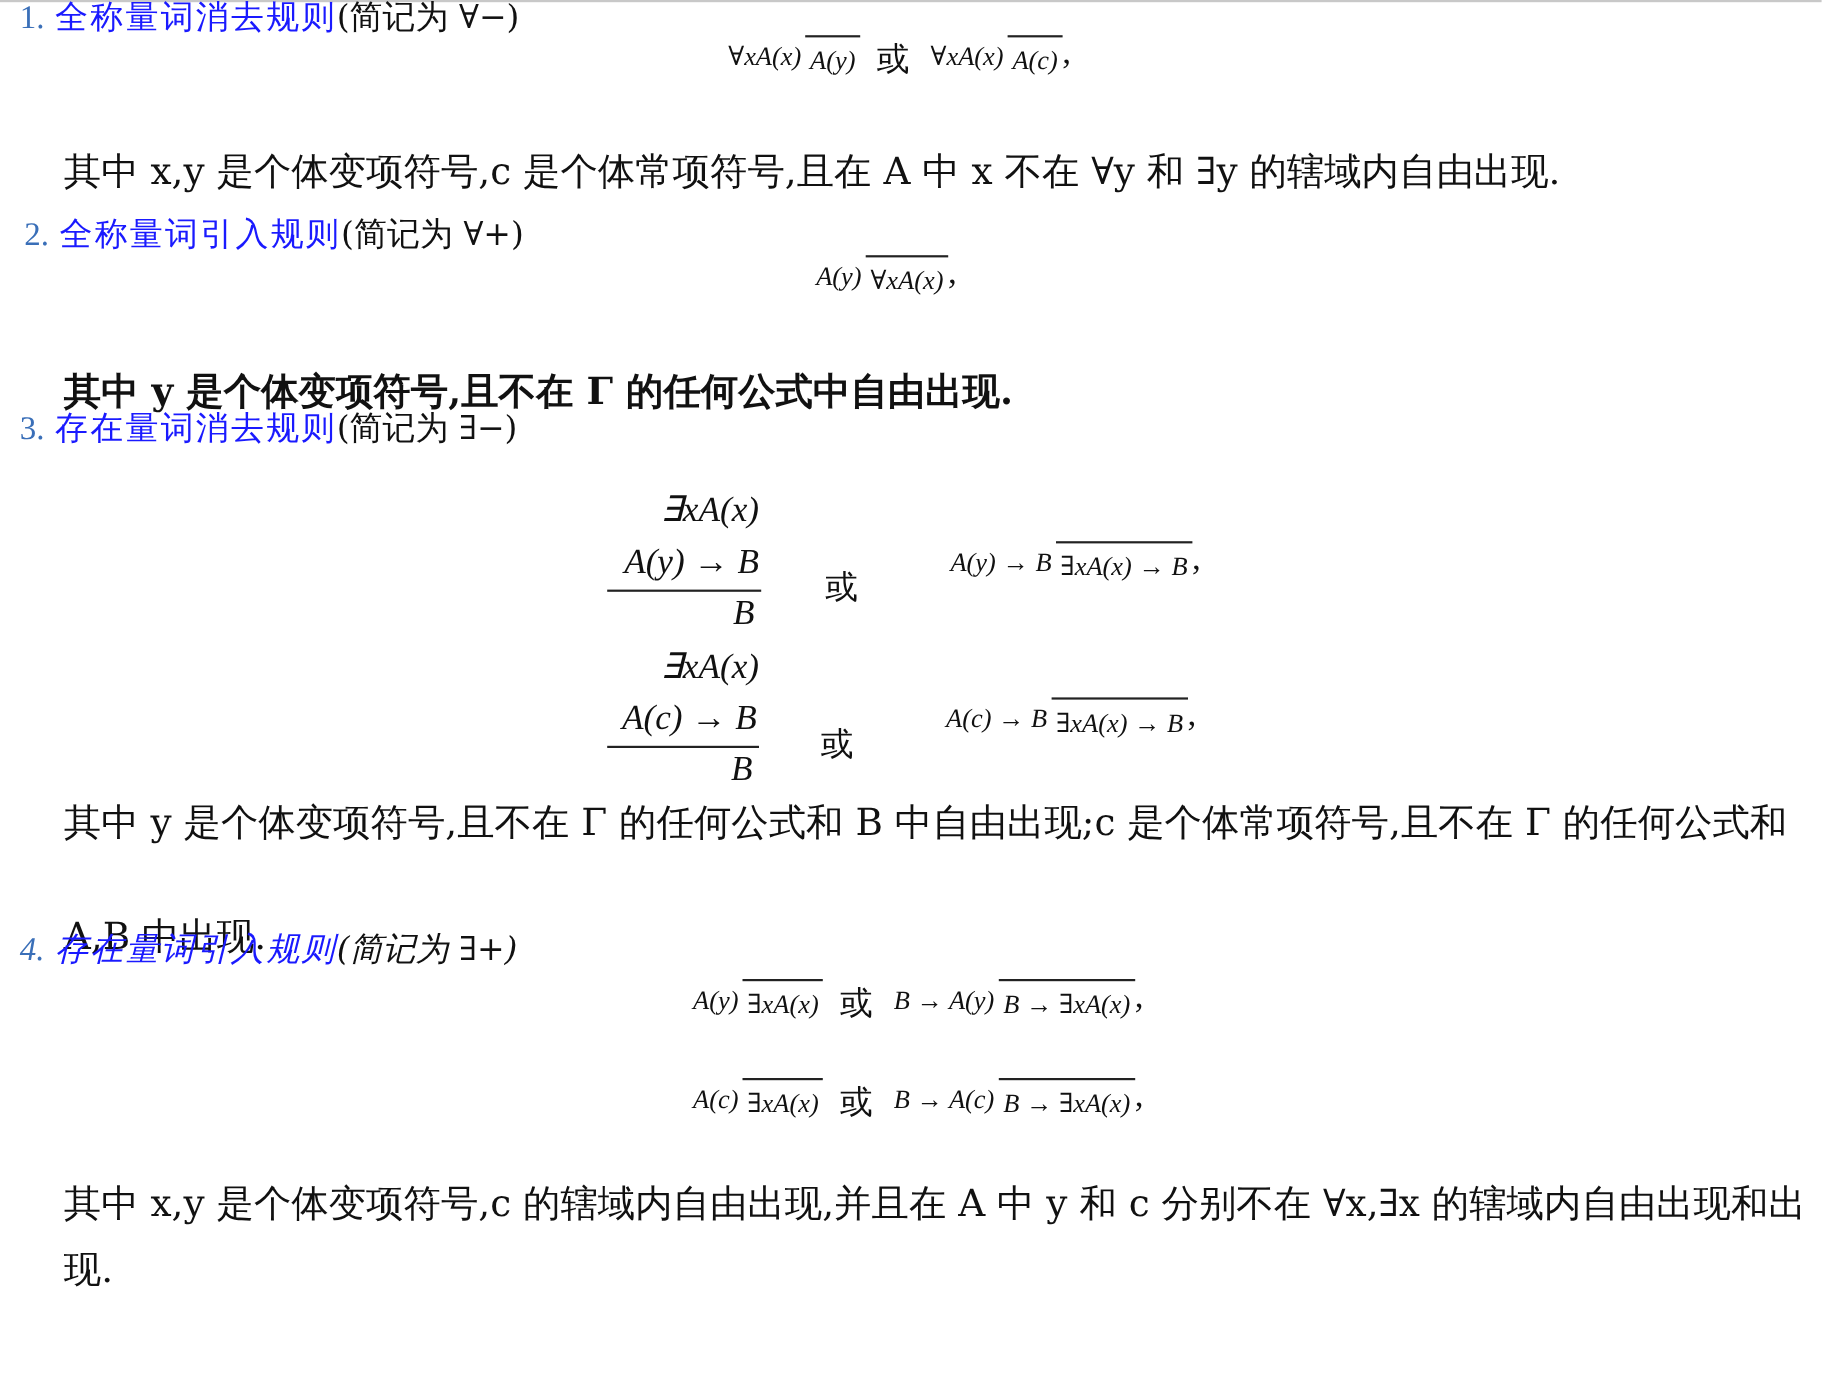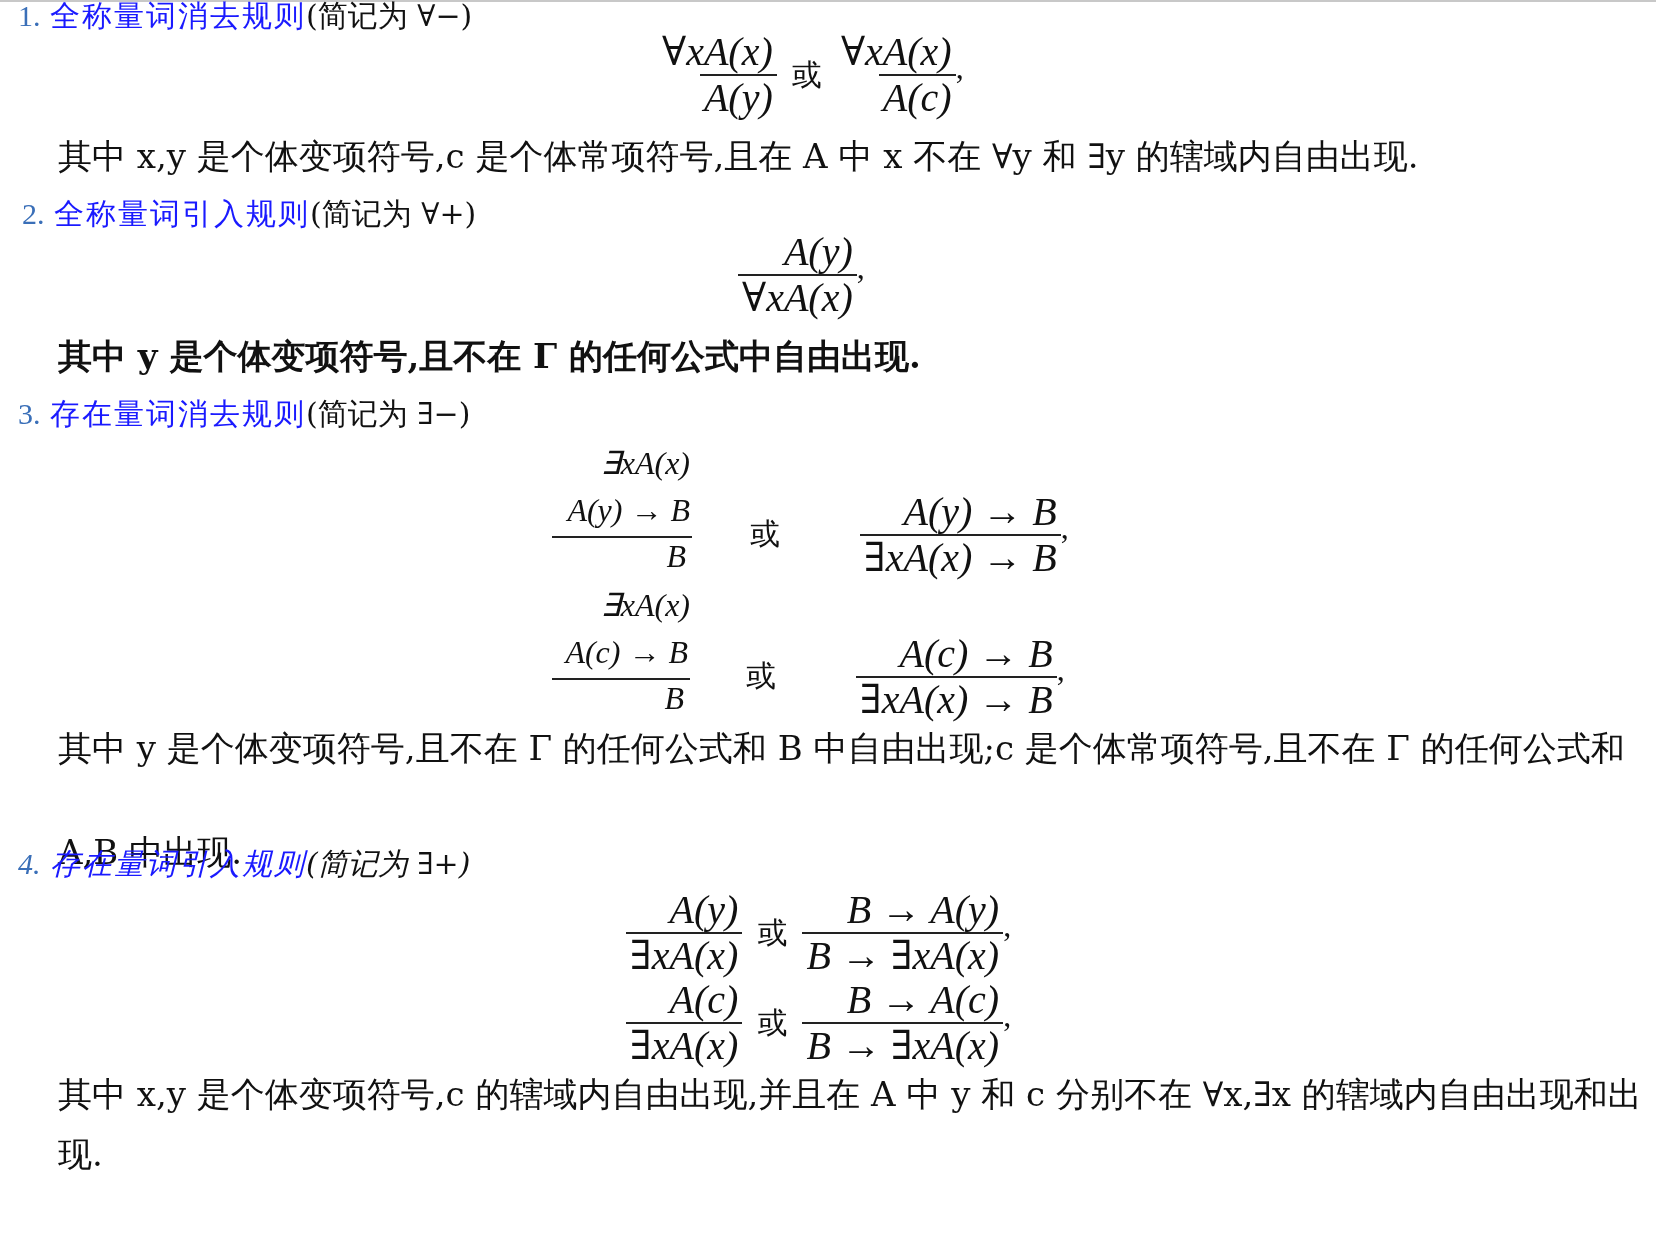--- a/index.html
+++ b/index.html
@@ -9,21 +9,21 @@
     color: #111111;
   }
   .topline { position: absolute; left: 0; top: 0; width: 1656px; height: 2px; background: #c8c8c8; }
   .abs { position: absolute; white-space: nowrap; }
   .heading { font-size: 30px; line-height: 36px; }
   .heading .num { color: #3a6fb8; font-family: "Liberation Serif", serif; }
   .heading .title { color: #1a1aff; font-family: "DejaVu Sans", sans-serif; letter-spacing: 2px; }
   .heading .abbr { color: #111; font-family: "DejaVu Serif", serif; }
   .para { font-size: 34px; line-height: 36px; }
   .m { font-family: "Liberation Serif", "DejaVu Serif", serif; font-style: italic; }
-  .frac { display: inline-flex; flex-direction: column; align-items: flex-end; vertical-align: middle; font-family: "Liberation Serif", serif; font-size: 40px; }
+  .frac { display: inline-flex; flex-direction: row; align-items: flex-start; vertical-align: middle; font-family: "Liberation Serif", serif; font-size: 24px; }
   .frac .num-part { text-align: right; padding: 0 4px 2px 4px; line-height: 40px; }
   .frac .den-part { text-align: right; padding: 2px 4px 0 4px; line-height: 40px; border-top: 2px solid #222; }
   .or { font-family: "DejaVu Sans", sans-serif; font-size: 30px; vertical-align: middle; margin: 0 10px; }
   .comma { font-family: "Liberation Serif", serif; font-size: 32px; vertical-align: middle; position: relative; top: -8px; }
   .formula { font-family: "Liberation Serif", serif; font-size: 32px; font-style: italic; }
   .rightalign { text-align: right; }
   .hline { position: absolute; height: 2px; background: #222; }
 </style>
 </head>
 <body>
@@ -56,21 +56,21 @@
 
 <div class="abs" style="left:738px; top:232px;">
   <span class="frac">
     <span class="num-part m">A(y)</span>
     <span class="den-part m">∀xA(x)</span>
   </span><span class="comma">,</span>
 </div>
 
 <div class="abs para" style="left:58px; top:338px;font-weight:bold;">其中 y 是个体变项符号,且不在 Γ 的任何公式中自由出现.</div>
 
-<div class="abs heading" style="left:18px; top:396px;">
+<div class="abs heading" style="left:18px; top:372px;">
   <span class="num">3.</span>
   <span class="title">存在量词消去规则</span><span class="abbr">(简记为 ∃−)</span>
 </div>
 
 <div class="abs formula rightalign" style="left:552px; top:444px; width:138px;">∃xA(x)</div>
 <div class="abs formula rightalign" style="left:552px; top:492px; width:138px;">A(y) → B</div>
 <div class="hline" style="left:552px; top:536px; width:140px;"></div>
 <div class="abs formula rightalign" style="left:552px; top:538px; width:134px;">B</div>
 <div class="abs or" style="left:750px; top:514px; margin:0;">或</div>
 <div class="abs" style="left:860px; top:492px;">

